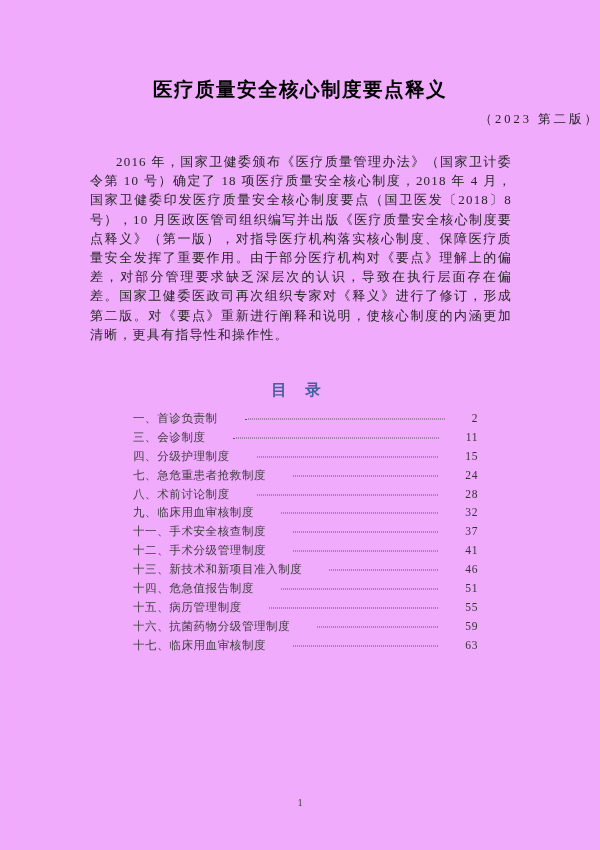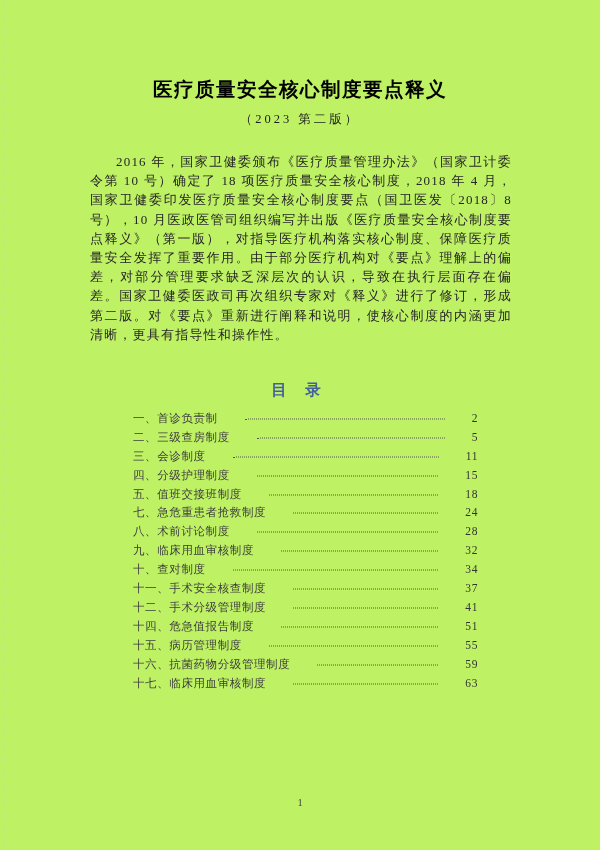--- a/index.html
+++ b/index.html
@@ -5,21 +5,21 @@
   html, body {
     margin: 0;
     padding: 0;
     background: #f6f6f6;
   }
   .page {
     position: relative;
     width: 600px;
     height: 850px;
     margin: 0 auto;
-    background: #bef264;
+    background: #f0abfc;
     font-family: "Liberation Serif", "DejaVu Serif", serif;
     color: var(--text, #262626);
     overflow: hidden;
     box-sizing: border-box;
   }
   
   .edge-artifact {
     position: absolute;
     left: 0;
     top: 0;
@@ -44,21 +44,21 @@
     text-align: center;
     font-family: "Liberation Sans", "DejaVu Sans", sans-serif;
     font-weight: 700;
     font-size: 19.5px;
     line-height: 23px;
     letter-spacing: 1.5px;
     color: #000000;
   }
   .doc-subtitle {
     margin-top: 10px;
-    text-align: center;
+    text-align: right;
     font-size: 12.5px;
     letter-spacing: 3px;
     color: #1c1c1c;
   }
   .intro {
     margin: 24px 88px 0 90px;
     font-size: 13px;
     line-height: 19.2px;
     letter-spacing: 1.2px;
     text-align: justify;
@@ -126,68 +126,58 @@
 
   <h2 class="toc-heading">目 录</h2>
 
   <div class="toc">
     <div class="toc-row">
       <span class="toc-label">一、首诊负责制</span>
       <span class="toc-dots"></span>
       <span class="toc-page">2</span>
     </div>
     <div class="toc-row">
-      <span class="toc-label">二、三级查房制度</span>
-      <span class="toc-dots"></span>
-      <span class="toc-page">5</span>
-    </div>
-    <div class="toc-row">
       <span class="toc-label">三、会诊制度</span>
       <span class="toc-dots"></span>
       <span class="toc-page">11</span>
     </div>
     <div class="toc-row">
       <span class="toc-label">四、分级护理制度</span>
       <span class="toc-dots"></span>
       <span class="toc-page">15</span>
     </div>
     <div class="toc-row">
-      <span class="toc-label">五、值班交接班制度</span>
-      <span class="toc-dots"></span>
-      <span class="toc-page">18</span>
-    </div>
-    <div class="toc-row">
       <span class="toc-label">七、急危重患者抢救制度</span>
       <span class="toc-dots"></span>
       <span class="toc-page">24</span>
     </div>
     <div class="toc-row">
       <span class="toc-label">八、术前讨论制度</span>
       <span class="toc-dots"></span>
       <span class="toc-page">28</span>
     </div>
     <div class="toc-row">
       <span class="toc-label">九、临床用血审核制度</span>
       <span class="toc-dots"></span>
       <span class="toc-page">32</span>
     </div>
     <div class="toc-row">
-      <span class="toc-label">十、查对制度</span>
-      <span class="toc-dots"></span>
-      <span class="toc-page">34</span>
-    </div>
-    <div class="toc-row">
       <span class="toc-label">十一、手术安全核查制度</span>
       <span class="toc-dots"></span>
       <span class="toc-page">37</span>
     </div>
     <div class="toc-row">
       <span class="toc-label">十二、手术分级管理制度</span>
       <span class="toc-dots"></span>
       <span class="toc-page">41</span>
+    </div>
+    <div class="toc-row">
+      <span class="toc-label">十三、新技术和新项目准入制度</span>
+      <span class="toc-dots"></span>
+      <span class="toc-page">46</span>
     </div>
     <div class="toc-row">
       <span class="toc-label">十四、危急值报告制度</span>
       <span class="toc-dots"></span>
       <span class="toc-page">51</span>
     </div>
     <div class="toc-row">
       <span class="toc-label">十五、病历管理制度</span>
       <span class="toc-dots"></span>
       <span class="toc-page">55</span>

